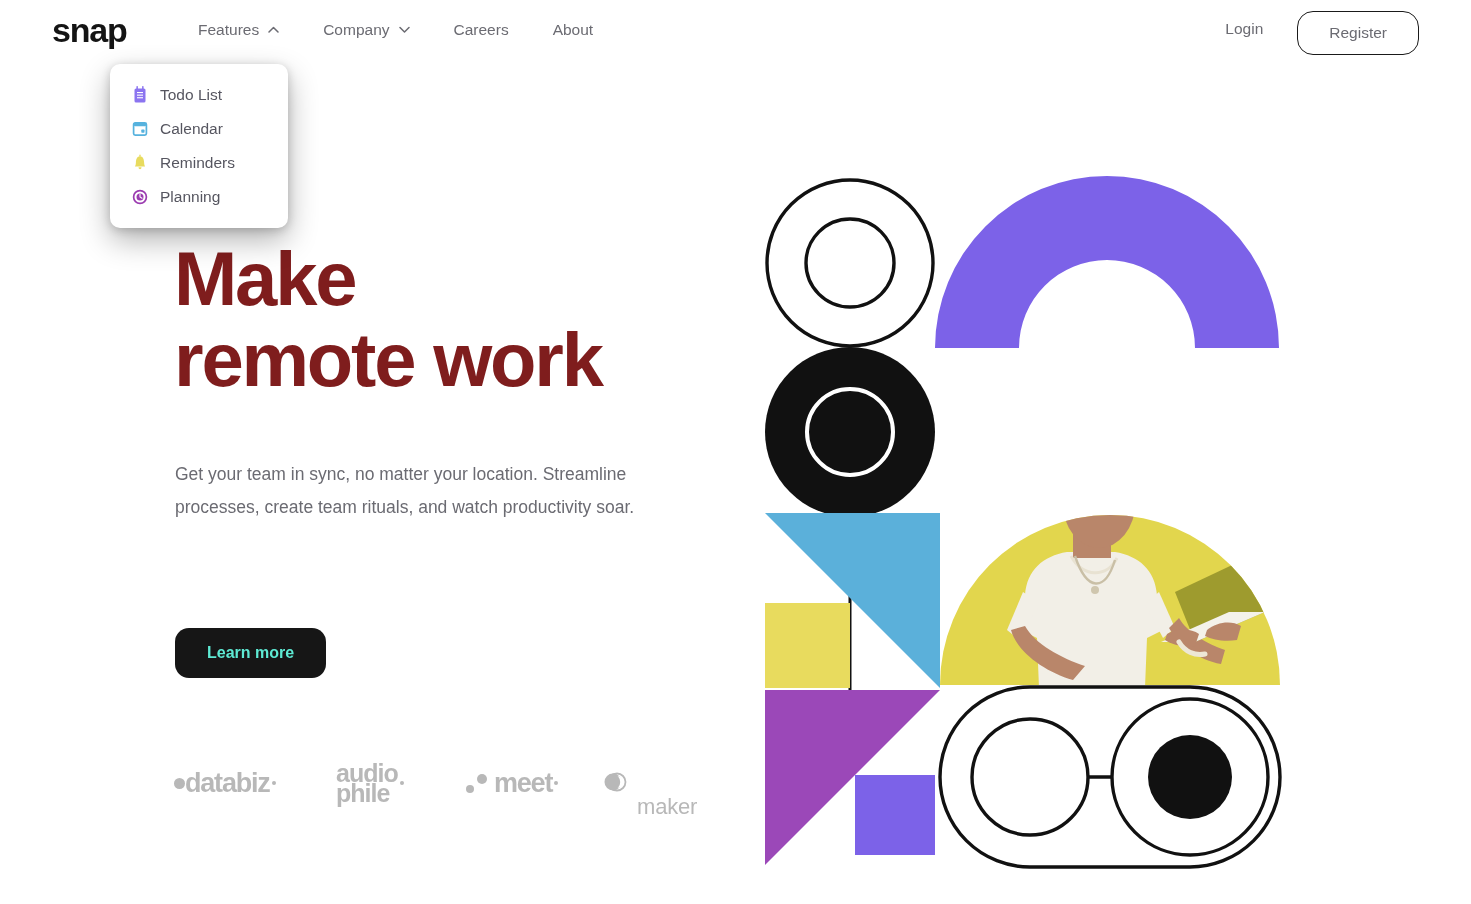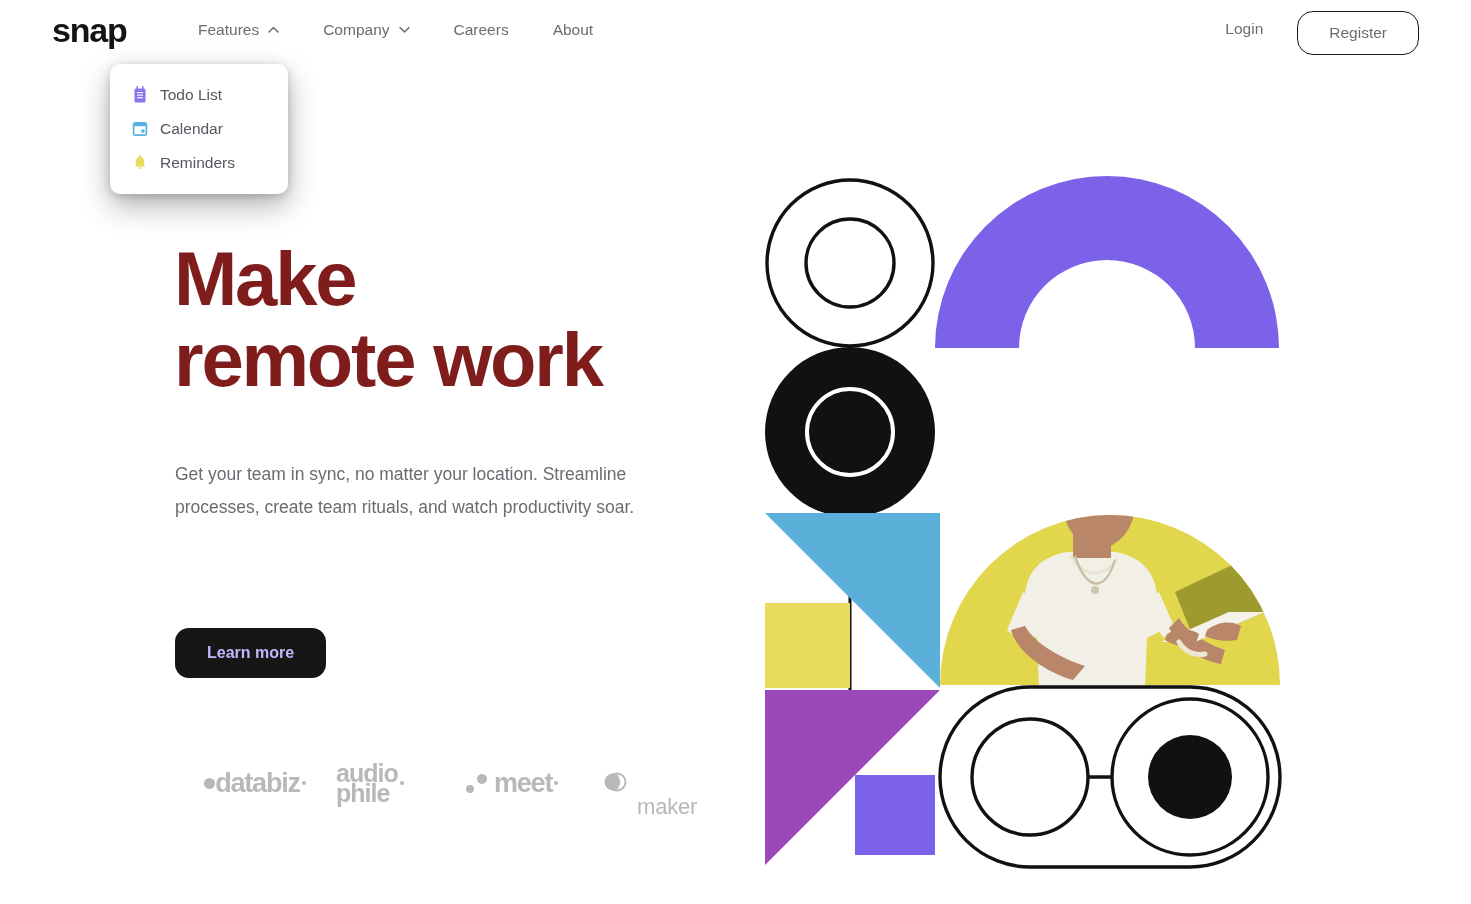--- a/index.html
+++ b/index.html
@@ -129,21 +129,21 @@
     width: 500px;
     font-size: 17.5px;
     line-height: 33px;
     color: #6b6b72;
   }
   .learn-btn {
     position: absolute;
     left: 175px;
     top: 628px;
     background: #161616;
-    color: #c4b5fd;
+    color: #5eead4;
     font-size: 16px;
     font-weight: 700;
     border: none;
     border-radius: 14px;
     padding: 17px 32px;
     cursor: pointer;
     line-height: 1;
     font-family: "Liberation Sans", sans-serif;
   }
 
@@ -157,21 +157,21 @@
     gap: 0;
     width: 540px;
   }
   .client {
     display: flex;
     align-items: center;
     color: #b8b8b8;
     line-height: 1;
     user-select: none;
   }
-  .c-databiz { width: 162px; justify-content: center; }
+  .c-databiz { width: 162px; }
   .c-audiophile { width: 130px; }
   .c-meet { width: 136px; }
   .c-maker { width: 112px; }
   .cl-dot { width: 11px; height: 11px; border-radius: 50%; background: #b8b8b8; display:inline-block; }
   .cl-word {
     font-size: 27px;
     font-weight: 700;
     letter-spacing: -1.2px;
     color: #b8b8b8;
   }
@@ -272,20 +272,30 @@
       <span class="dd-icon">
         <svg width="16" height="18" viewBox="0 0 16 18">
           <path d="M8 2.2 C5.2 2.2 3.9 5.2 3.9 8.4 C3.9 11.2 2.9 12.4 2.9 12.4 L13.1 12.4 C13.1 12.4 12.1 11.2 12.1 8.4 C12.1 5.2 10.8 2.2 8 2.2 Z" fill="#E8DB5E"></path>
           <rect x="7.3" y="0.6" width="1.4" height="2.2" rx="0.7" fill="#E8DB5E"></rect>
           <path d="M6.5 13.3 C6.5 14.5 7.2 15.2 8 15.2 C8.8 15.2 9.5 14.5 9.5 13.3 Z" fill="#E8DB5E"></path>
         </svg>
       </span>
       <span>Reminders</span>
     </div>
 
+    <div class="dd-item">
+      <span class="dd-icon">
+        <svg width="16" height="18" viewBox="0 0 16 18">
+          <circle cx="8" cy="9" r="6.4" fill="none" stroke="#9B3BB0" stroke-width="1.7"></circle>
+          <circle cx="8" cy="9" r="3.5" fill="#9B3BB0"></circle>
+          <path d="M8 6.4 L8 9 L10 10.2" fill="none" stroke="#ffffff" stroke-width="1.1" stroke-linecap="round"></path>
+        </svg>
+      </span>
+      <span>Planning</span>
+    </div>
 
   </div>
 
   <h1 class="hero-title">
     <div>Make</div>
     <div>remote work</div>
   </h1>
 
   <p class="hero-body">Get your team in sync, no matter your location. Streamline processes, create team rituals, and watch productivity soar.</p>
 

